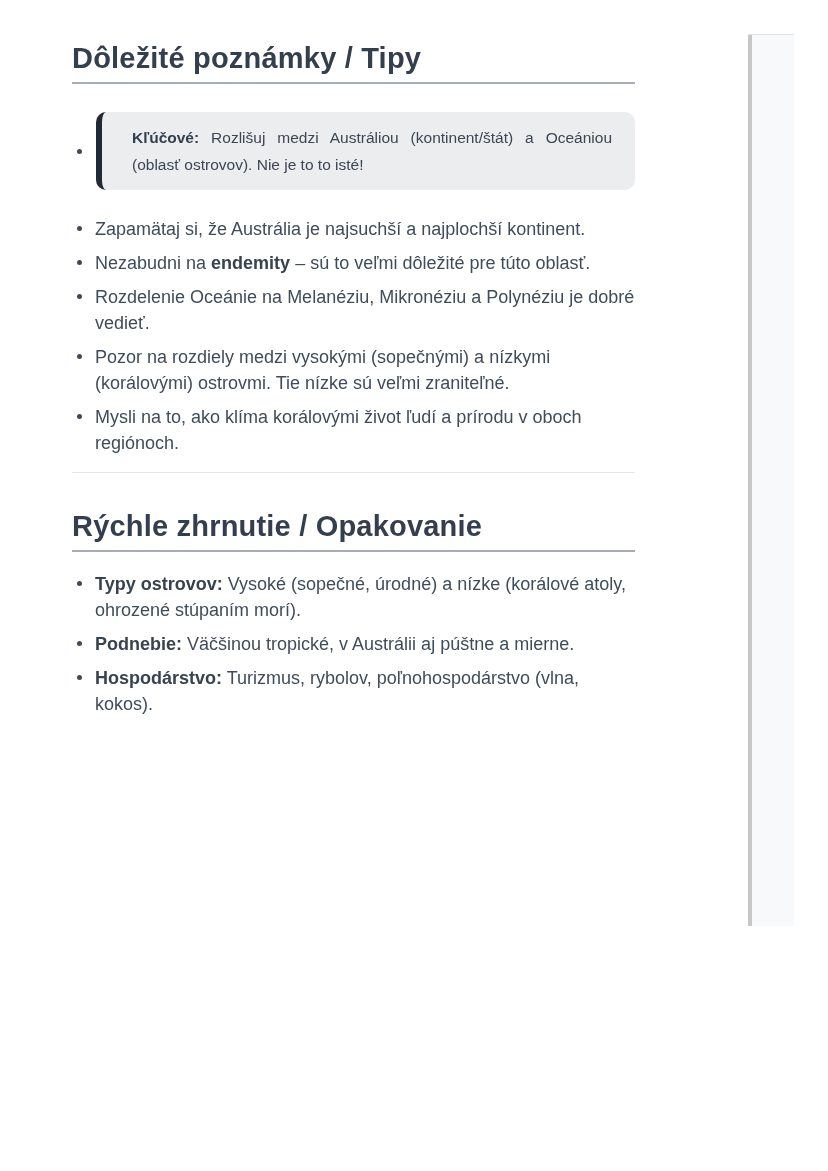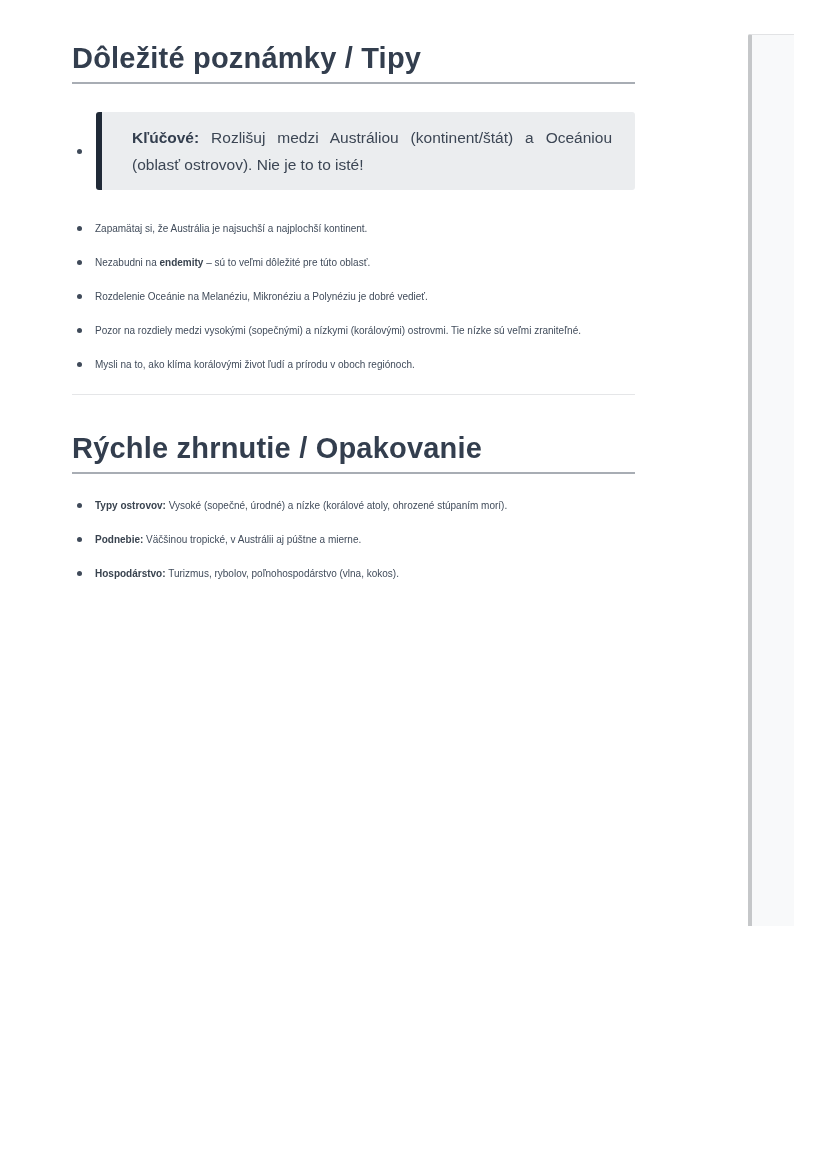--- a/index.html
+++ b/index.html
@@ -58,21 +58,21 @@
     width: 5px;
     height: 5px;
     margin-left: 5px;
     border-radius: 50%;
     background: #3f4a59;
   }
   .callout {
     flex: 1;
     box-sizing: border-box;
     border-left: 6px solid #202a37;
-    border-radius: 3px;
+    border-radius: 10px;
     background: #ebedef;
     padding: 12px 23px 12px 30px;
     font-size: 15.5px;
     line-height: 27px;
     text-align: justify;
     color: #3c4654;
   }
   .callout b {
     font-weight: 700;
     color: #333e4e;
@@ -85,21 +85,21 @@
   ul.bullet-list.first {
     margin-top: 26px;
   }
   ul.bullet-list.second {
     margin-top: 19px;
   }
   ul.bullet-list li {
     position: relative;
     padding-left: 23px;
     margin-bottom: 8px;
-    font-size: 10px;
+    font-size: 18px;
     line-height: 26px;
     color: #414c5b;
   }
   ul.bullet-list li::before {
     content: "";
     position: absolute;
     left: 5px;
     top: 10px;
     width: 5px;
     height: 5px;

